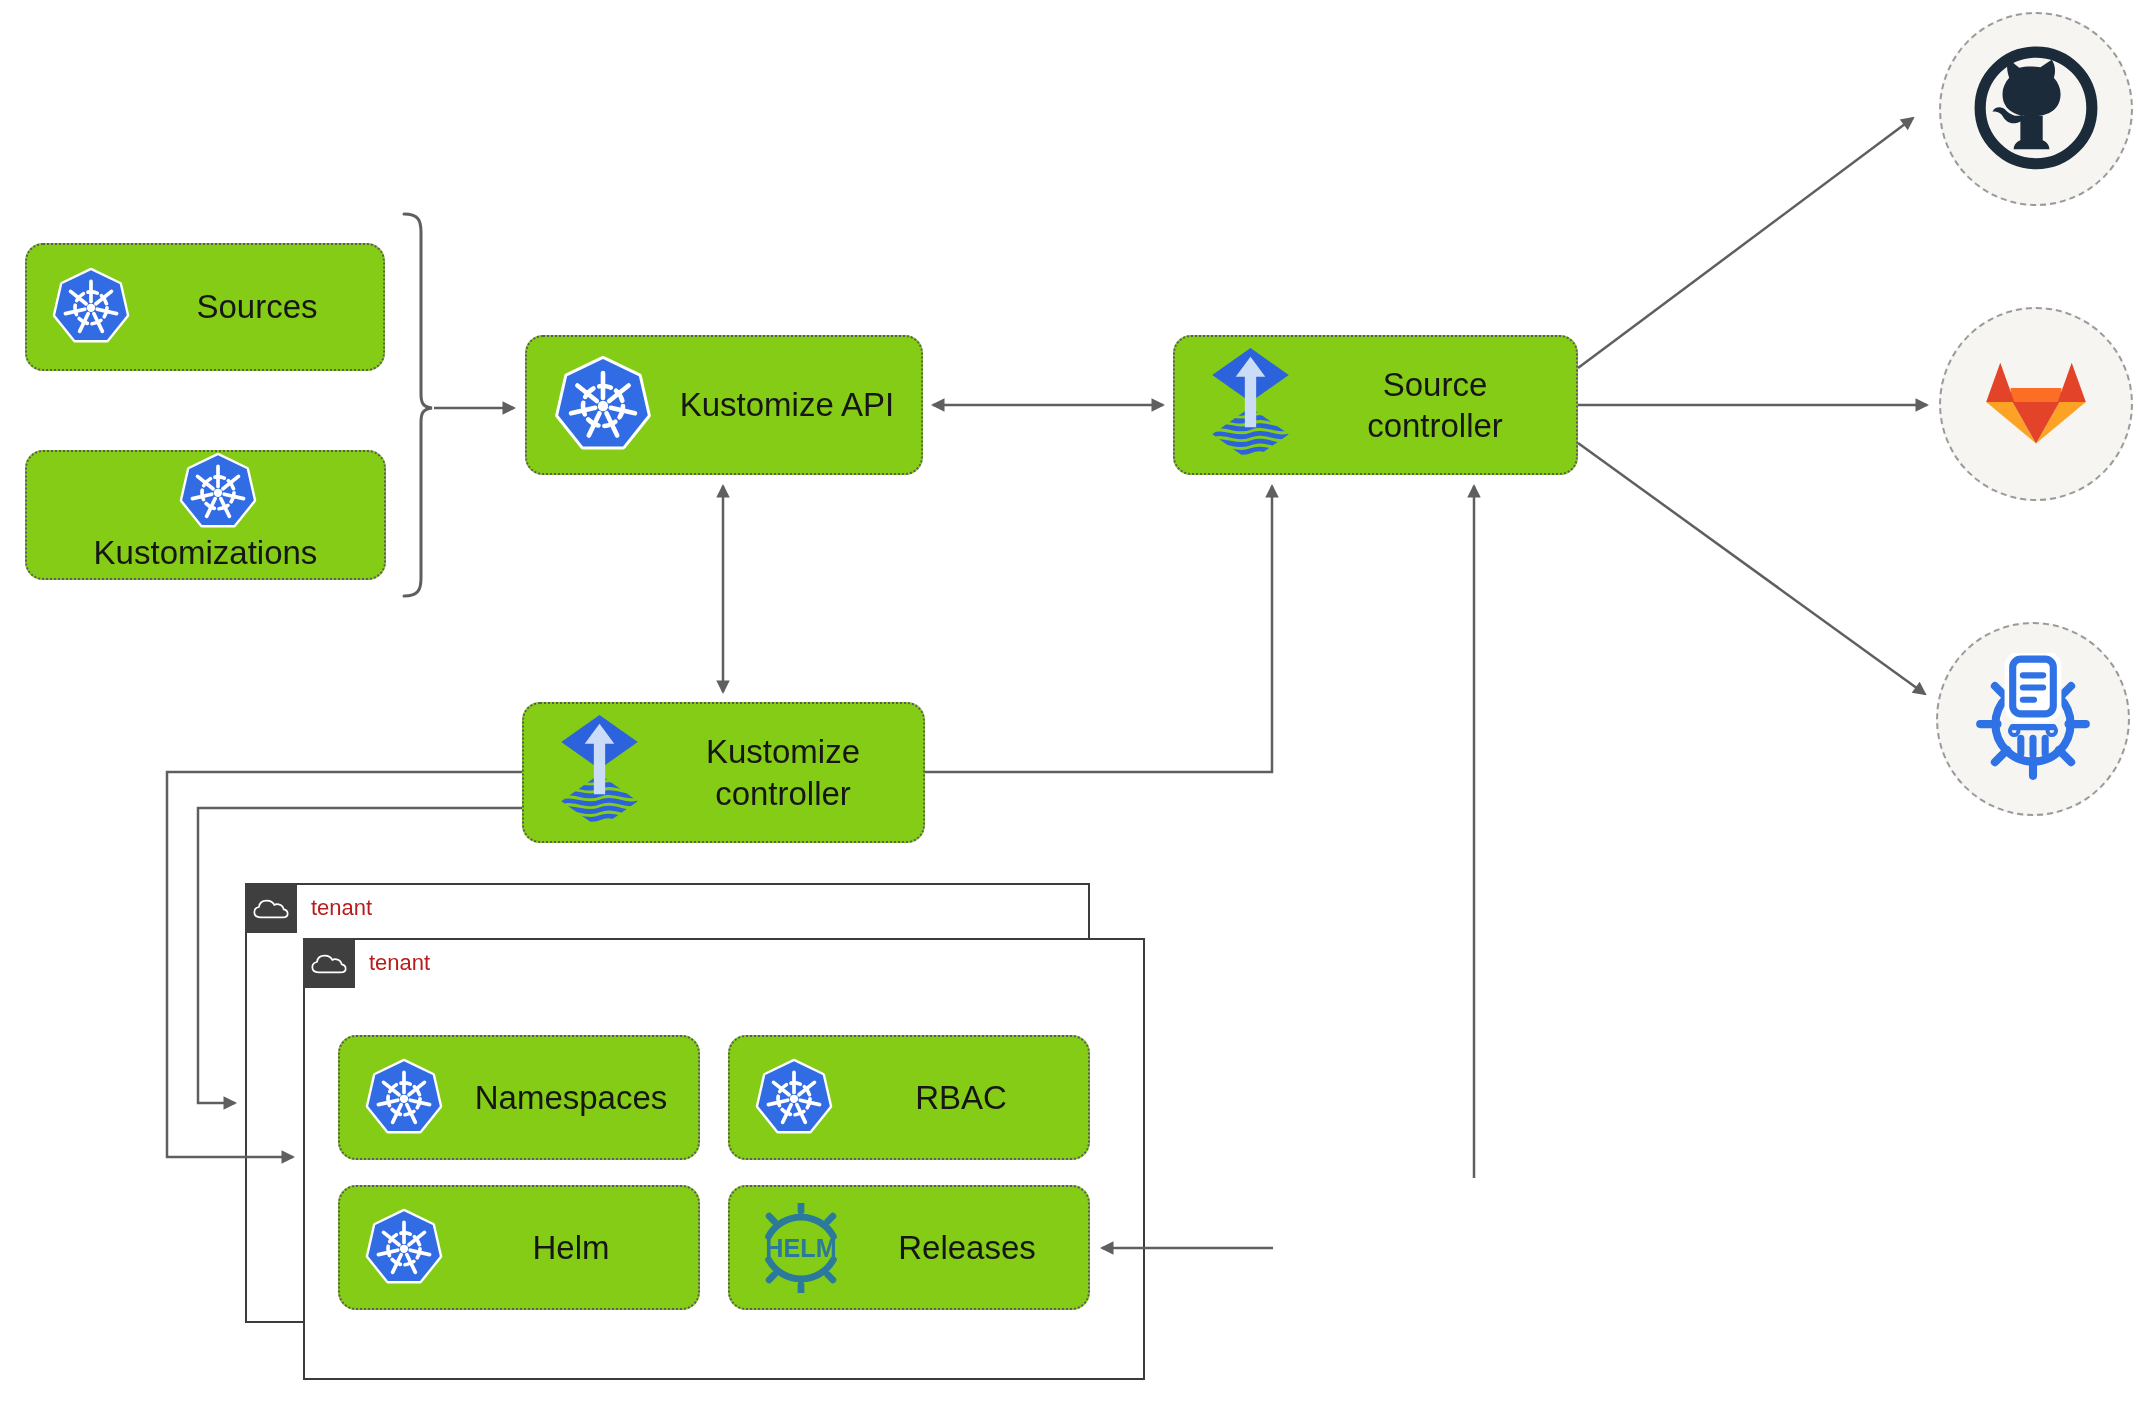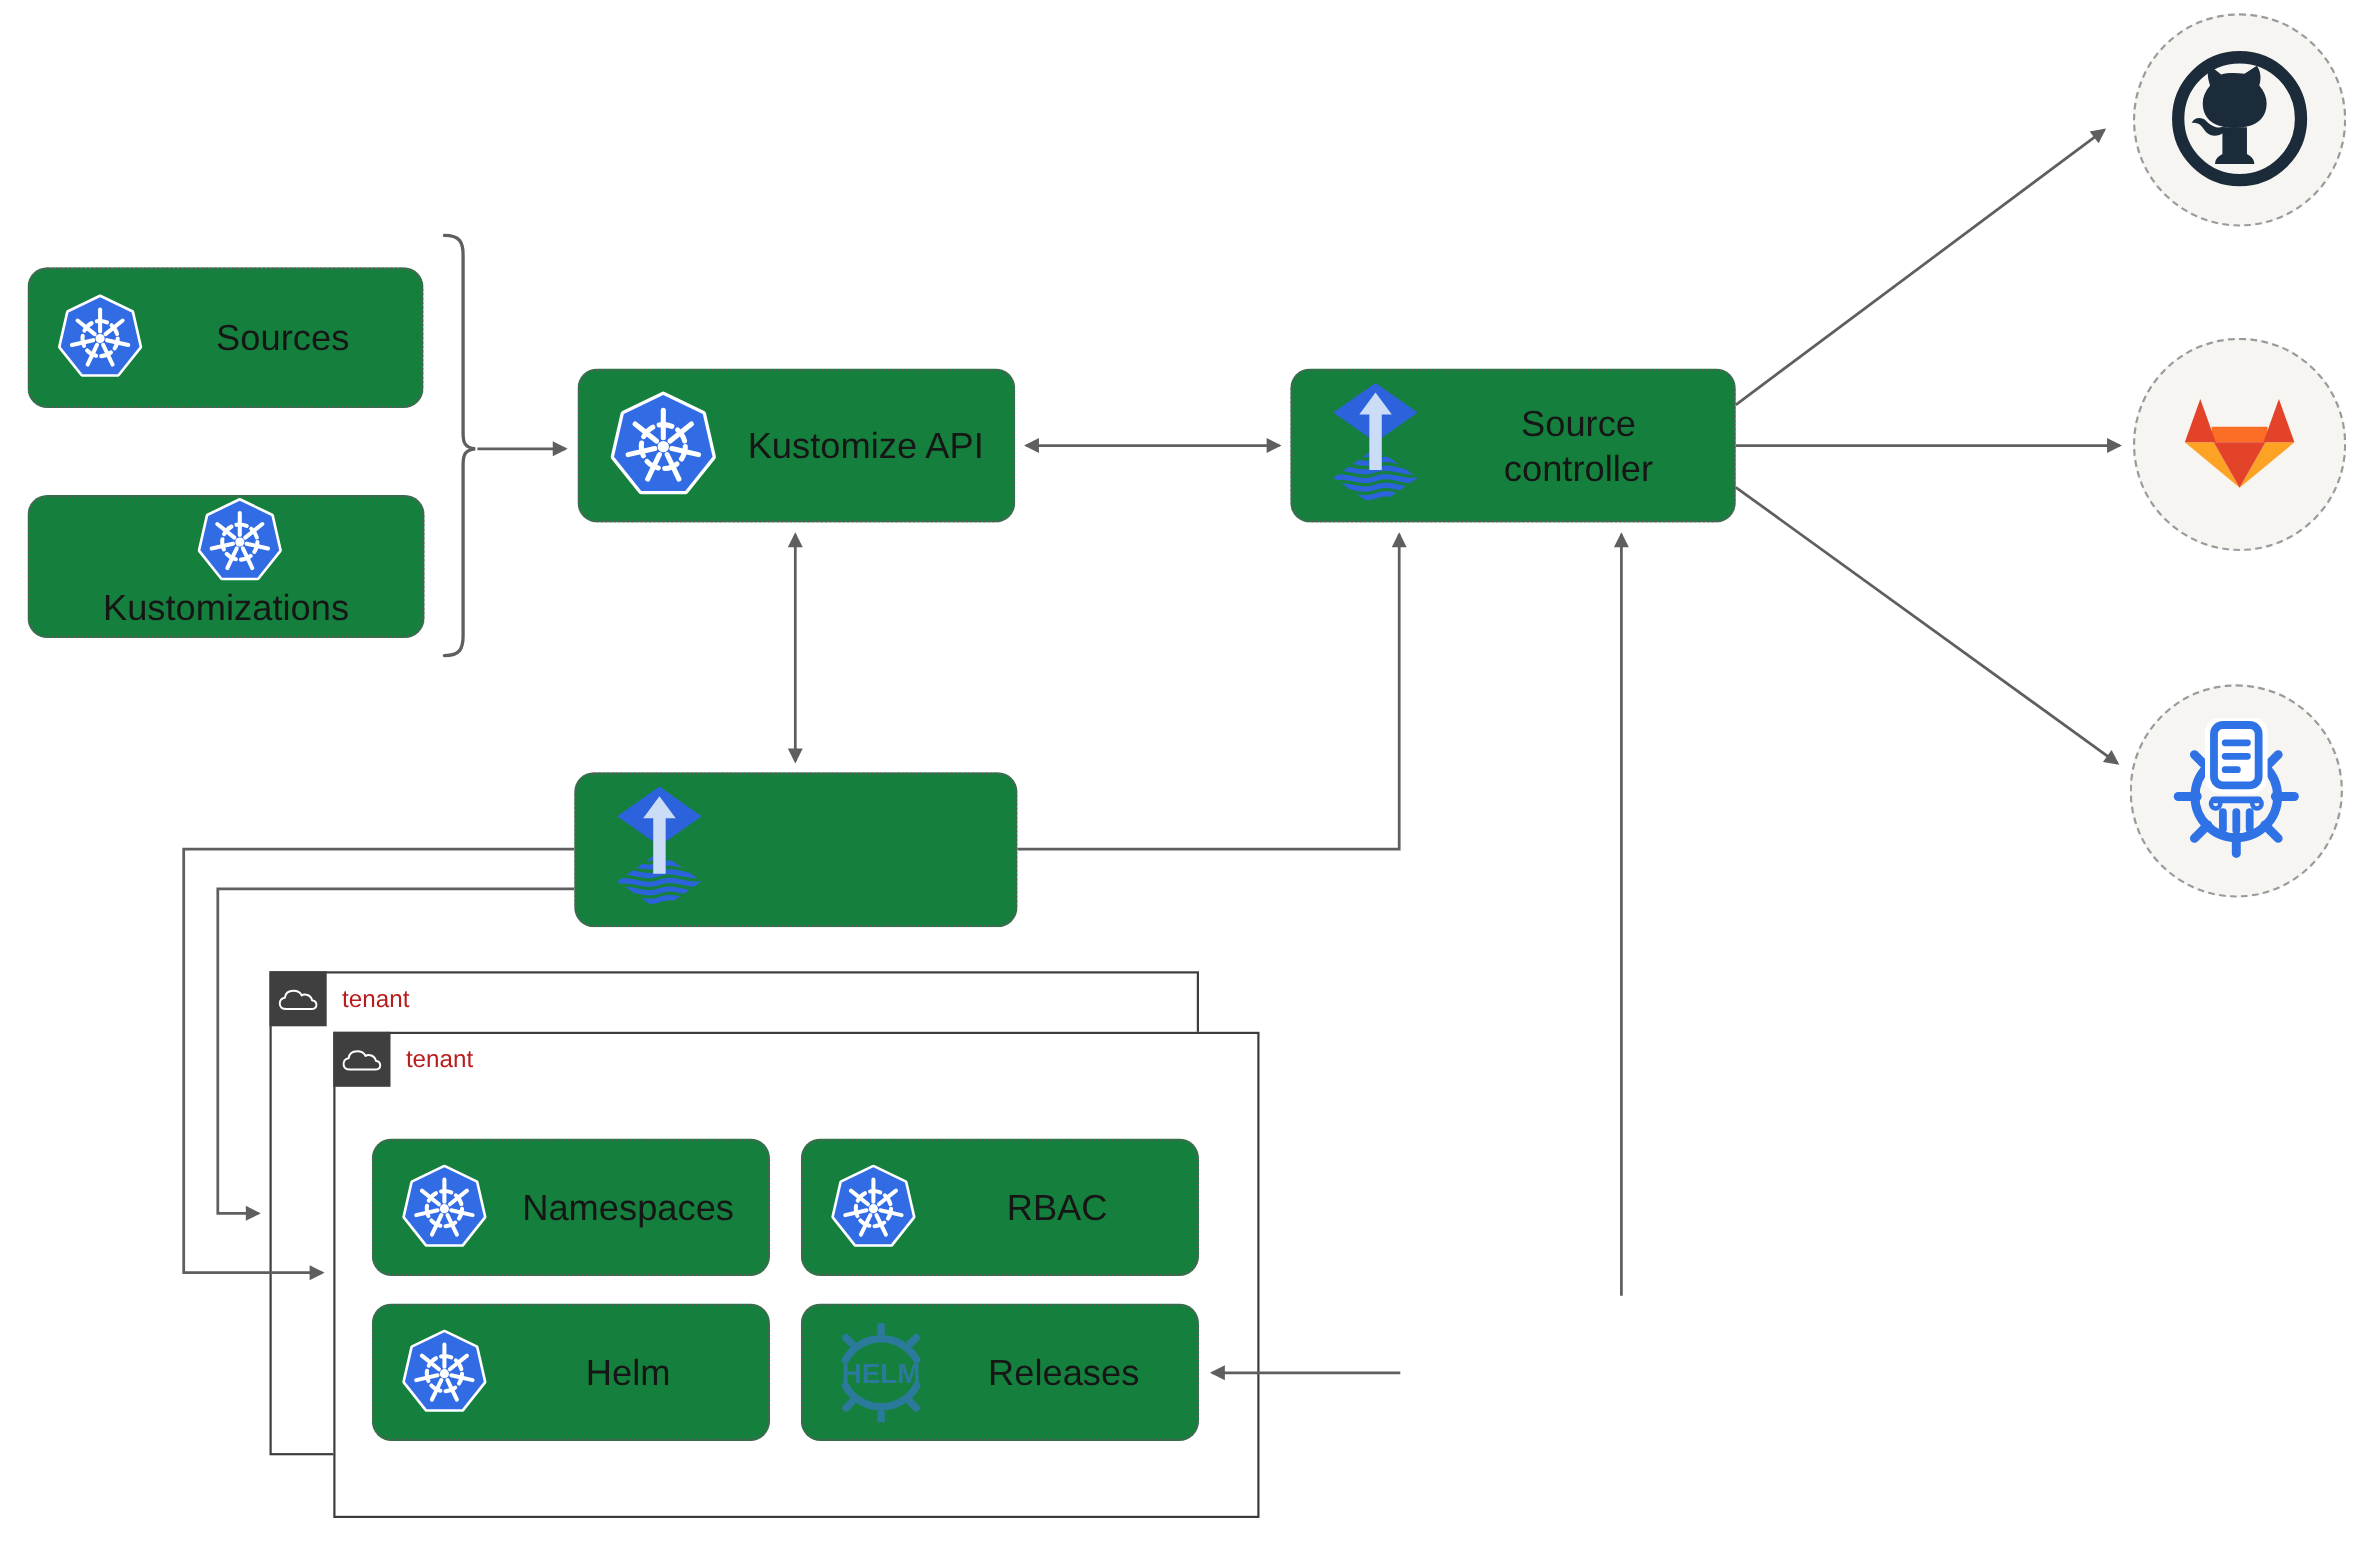--- a/index.html
+++ b/index.html
@@ -1,18 +1,18 @@
 <!DOCTYPE html>
 <html><head>
 <meta charset="utf-8">
 <style>
   html,body{margin:0;padding:0;background:#ffffff;}
   .canvas{position:relative;width:2144px;height:1407px;background:#ffffff;
           font-family:"Liberation Sans",sans-serif;overflow:hidden;}
-  .node{position:absolute;background:#15803d;border:2px dotted #5b5b5b;border-radius:18px;
+  .node{position:absolute;background:#84cc16;border:2px dotted #5b5b5b;border-radius:18px;
         display:flex;align-items:center;box-sizing:border-box;}
   .node .lbl{flex:1;text-align:center;font-size:33px;color:#161616;line-height:1.25;padding:0 14px;}
   .icon-wrap{flex:0 0 auto;display:flex;align-items:center;justify-content:center;}
   .tenant{position:absolute;background:#ffffff;border:2px solid #3c3c3c;box-sizing:border-box;}
   .badge{position:absolute;top:-2px;left:-2px;width:52px;height:50px;background:#3f3f3f;
          display:flex;align-items:center;justify-content:center;}
   .tenant-lbl{position:absolute;top:-2px;left:64px;height:50px;display:flex;align-items:center;
               font-size:22px;color:#b91c1c;}
   .endpoint{position:absolute;width:194px;height:194px;border-radius:50%;background:#f6f5f1;
             border:2px dashed #9a9a9a;display:flex;align-items:center;justify-content:center;
@@ -174,20 +174,21 @@
     </span>
     <span class="lbl" style="padding:0 40px;">Source controller</span>
   </div>
 
   <div class="node" style="left:522px;top:702px;width:403px;height:141px;">
     <span class="icon-wrap" style="margin-left:32px;">
       <svg width="87" height="115">
           <use href="#sym-flux"></use>
         </svg>
     </span>
+    <span class="lbl" style="padding:0 30px;">Kustomize controller</span>
   </div>
 
 
   <div class="node" style="left:338px;top:1035px;width:362px;height:125px;">
     <span class="icon-wrap" style="margin-left:24px;">
       <svg width="80" height="80">
           <use href="#sym-k8s"></use>
         </svg>
     </span>
     <span class="lbl">Namespaces</span>

